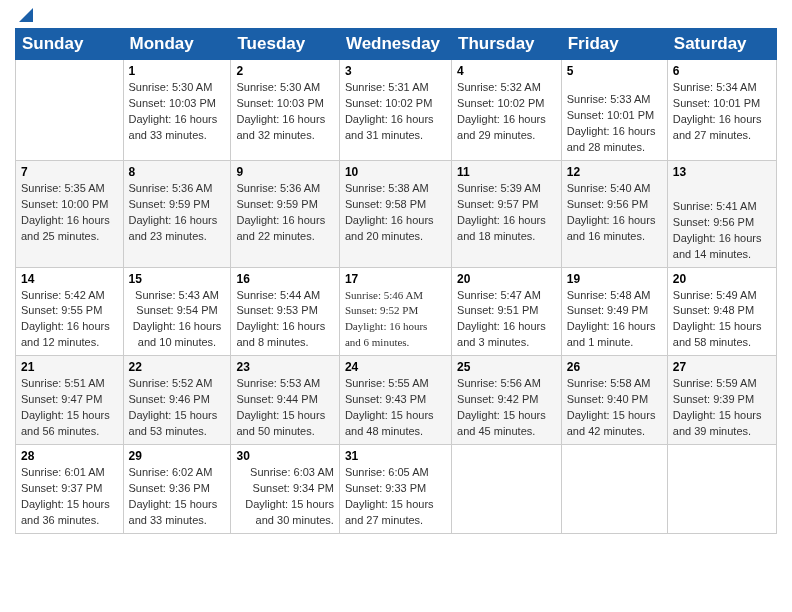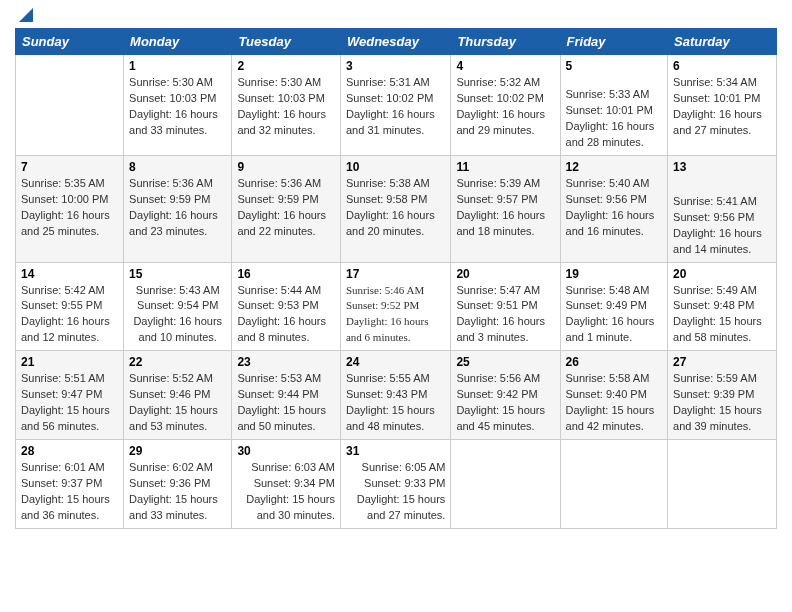--- a/index.html
+++ b/index.html
@@ -47,24 +47,23 @@
     .calendar {
       width: 100%;
       border-collapse: collapse;
       font-size: 11px;
     }
     .calendar thead tr th {
       background-color: #1a5fa8;
       color: #fff;
       text-align: left;
       padding: 5px 6px;
-      font-size: 13px;
+      font-size: 17px;
       font-weight: bold;
       border: 1px solid #1a5fa8;
-      font-style: italic;
     }
     .calendar tbody tr td {
       border: 1px solid #ccc;
       vertical-align: top;
       padding: 4px 5px;
       width: 113px;
       min-height: 80px;
       height: 88px;
     }
     .calendar tbody tr:nth-child(even) td {
@@ -335,21 +334,21 @@
         </td>
         <td>
           <span class="day-num">30</span>
           <div class="day-info" style="white-space: pre-line; text-align: right;">Sunrise: 6:03 AM
 Sunset: 9:34 PM
 Daylight: 15 hours
 and 30 minutes.</div>
         </td>
         <td>
           <span class="day-num">31</span>
-          <div class="day-info" style="white-space: pre-line; text-align: right;">Sunrise: 6:05 AM
+          <div class="day-info" style="white-space: pre-line;">Sunrise: 6:05 AM
 Sunset: 9:33 PM
 Daylight: 15 hours
 and 27 minutes.</div>
         </td>
         <td class="empty-cell"></td>
         <td class="empty-cell"></td>
         <td class="empty-cell"></td>
       </tr>
     </tbody>
 </table>

